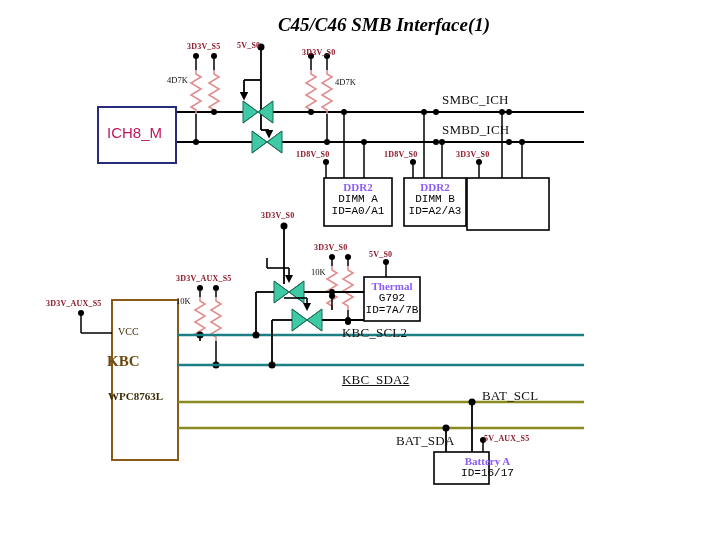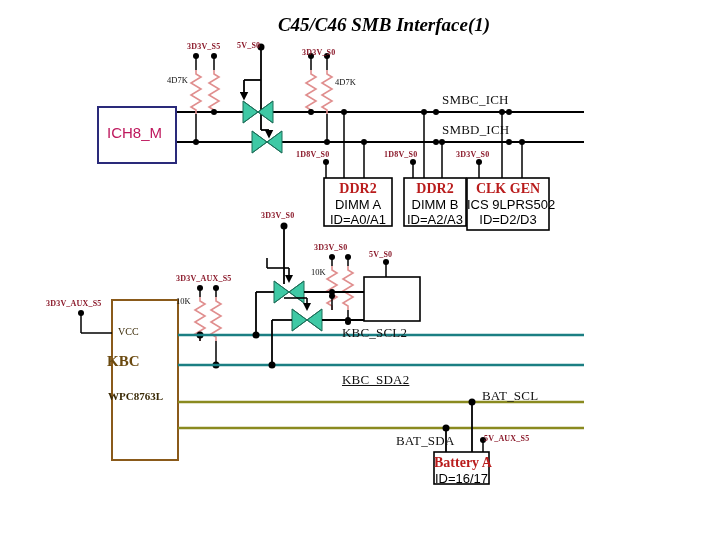--- a/index.html
+++ b/index.html
@@ -34,25 +34,25 @@
     font-size:13px;color:#111;letter-spacing:.2px;
   }
   .res-val{
     font-family:Liberation Serif, serif;
     font-size:8.5px;color:#111;
   }
 
   
   .blk-title{
     font-family:"Liberation Serif", serif;
-    font-weight:bold;font-size:14px;color:#b91c1c;text-align:center;
+    font-weight:bold;font-size:11px;color:#8b5cf6;text-align:center;
   }
   .blk-sub{
-    font-family:Liberation Sans, sans-serif;
-    font-size:13px;color:#000;text-align:center;
+    font-family:Liberation Mono, monospace;
+    font-size:11px;color:#000;text-align:center;
   }
   .ich-label{
     font-family:"Liberation Sans", sans-serif;
     font-size:15px;color:#be185d;
   }
   .kbc-name{
     font-family:"Liberation Serif", serif;
     font-weight:bold;font-size:15px;color:#6b4a10;
   }
   .kbc-sub{
@@ -266,28 +266,28 @@
     <div class="blk-sub">DIMM A</div>
     <div class="blk-sub">ID=A0/A1</div>
   </div>
 
   <div class="lbl" style="left:380px;top:181px;width:62px;">
     <div class="blk-title">DDR2</div>
     <div class="blk-sub">DIMM B</div>
     <div class="blk-sub">ID=A2/A3</div>
   </div>
 
-  <div class="lbl" style="left:443px;top:181px;width:82px;">
-    <div class="blk-title">CLK GEN</div>
-    <div class="blk-sub">ICS 9LPRS502</div>
-    <div class="blk-sub">ID=D2/D3</div>
-  </div>
-
-
-  <div class="lbl" style="left:410px;top:455px;width:55px;">
+
+  <div class="lbl" style="left:340px;top:280px;width:56px;">
+    <div class="blk-title">Thermal</div>
+    <div class="blk-sub">G792</div>
+    <div class="blk-sub">ID=7A/7B</div>
+  </div>
+
+  <div class="lbl" style="left:410px;top:455px;width:55px;padding-left:26px;">
     <div class="blk-title">Battery A</div>
     <div class="blk-sub">ID=16/17</div>
   </div>
 
   <div class="lbl kbc-vcc" style="left:94px;top:326px;">VCC</div>
   <div class="lbl kbc-name" style="left:83px;top:353px;">KBC</div>
   <div class="lbl kbc-sub" style="left:84px;top:390px;">WPC8763L</div>
 
 </div>
 

